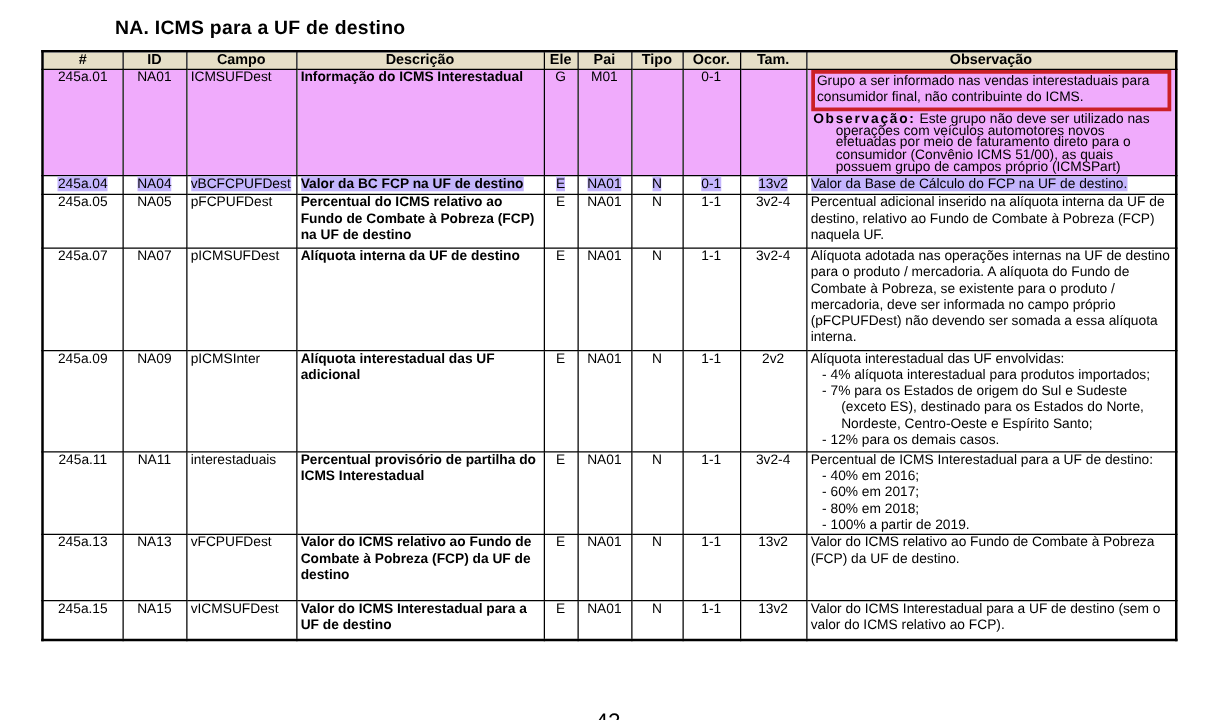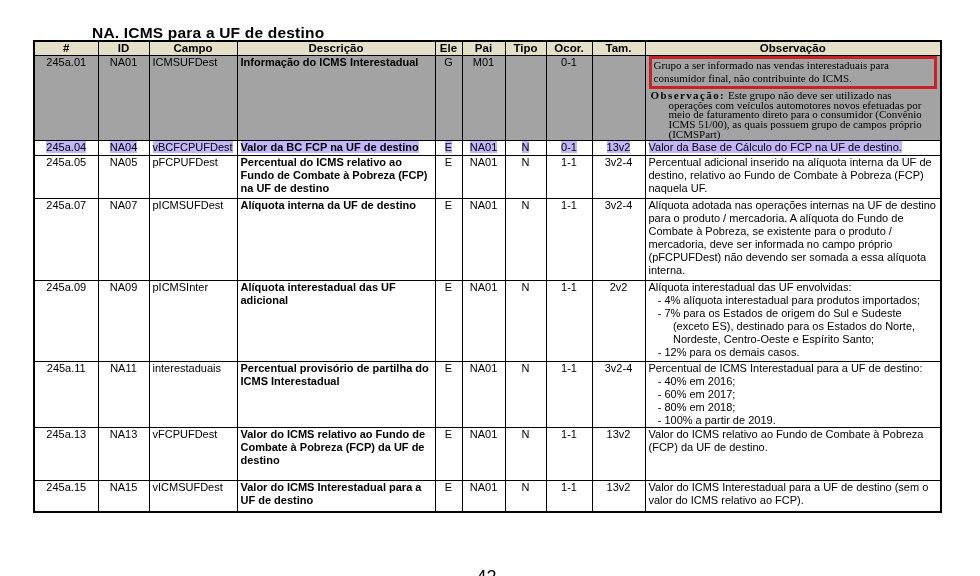--- a/index.html
+++ b/index.html
@@ -1,42 +1,42 @@
 <!DOCTYPE html>
 <html><head>
 <meta charset="utf-8">
 <style>
   html,body { margin:0; padding:0; }
   body {
     width:980px; height:576px; background:#ffffff; color:#000;
     font-family:"Liberation Sans", sans-serif; position:relative; overflow:hidden;
   }
   .title {
-    position:absolute; left:92px; top:24px;
+    position:absolute; left:92px; top:14px;
     font-size:15.5px; font-weight:bold; letter-spacing:.2px;
   }
   table.spec {
     position:absolute; left:33px; top:40px; width:907px;
     border-collapse:collapse; table-layout:fixed;
     border:2px solid #000;
     font-size:11px; line-height:13px;
   }
   .spec th, .spec td {
     border:1px solid #000; vertical-align:top; padding:0 3px; overflow:hidden;
   }
   .spec th {
     background:#E6DFC7; font-weight:bold; text-align:center;
     font-size:11.5px; height:13px; padding:0 1px;
   }
-  .beige td { background:#a3a3a3;margin-left:24px; }
+  .beige td { background:#f0abfc;margin-left:24px; }
   .ctr { text-align:center; }
   .campo { padding:0 2px; }
   .descr { padding:0 4px;font-weight:bold; }
   .obs   { white-space:pre-wrap; }
-  .obscell0 { padding:0 1px;font-family:Liberation Serif, serif; }
+  .obscell0 { padding:0 1px; }
   .redbox {
     border:3px solid #CB2026; margin:0; padding:0 2px 1px 2px;
   }
   .note {
     font-size:11px; line-height:9.7px;
     padding:2px 2px 0 20px; text-indent:-18px;
   }
   .note .lbl { font-weight:bold; letter-spacing:1.4px; }
   .hl { background:#c4b5fd; }
   .rh0{height:73px} .rh1{height:26px} .rh2{height:15px} .rh3{height:43px}

